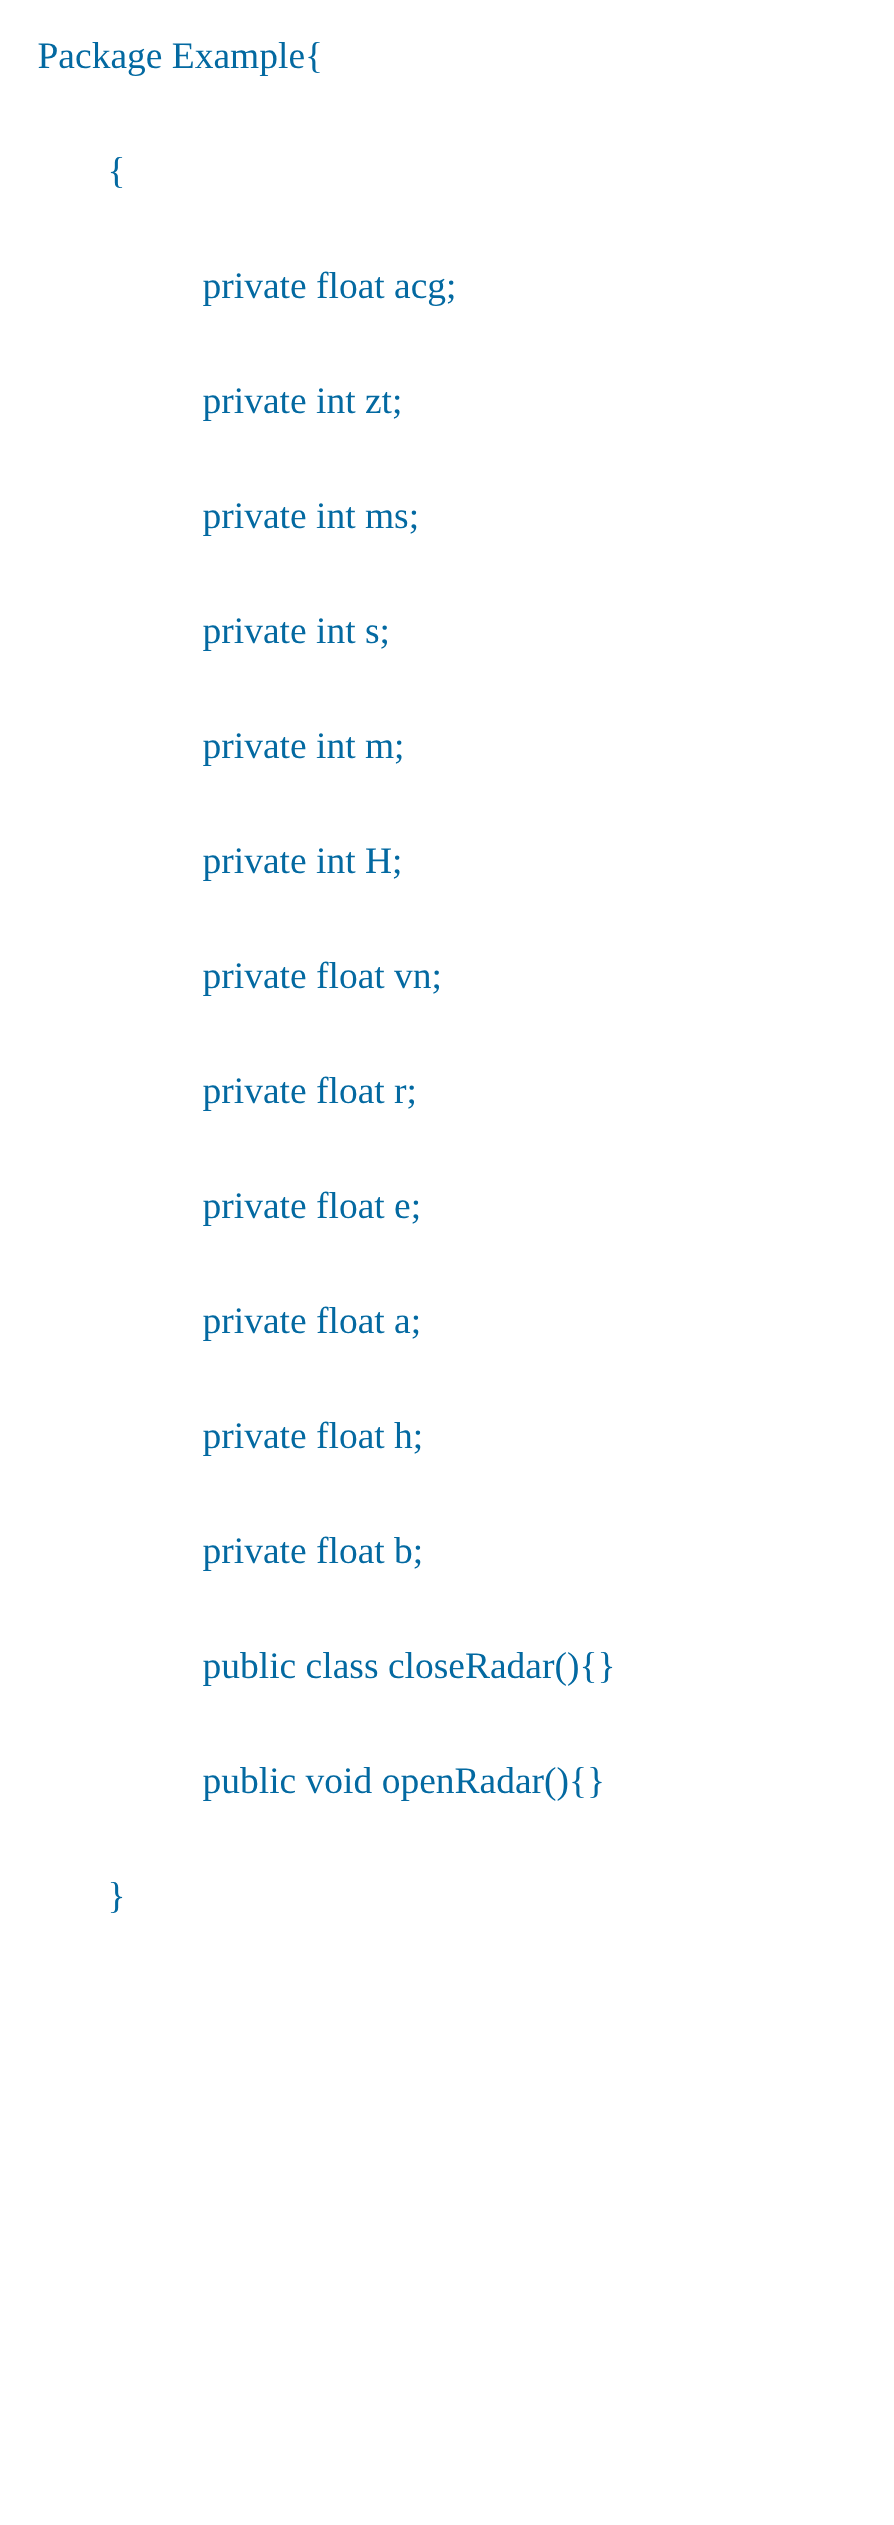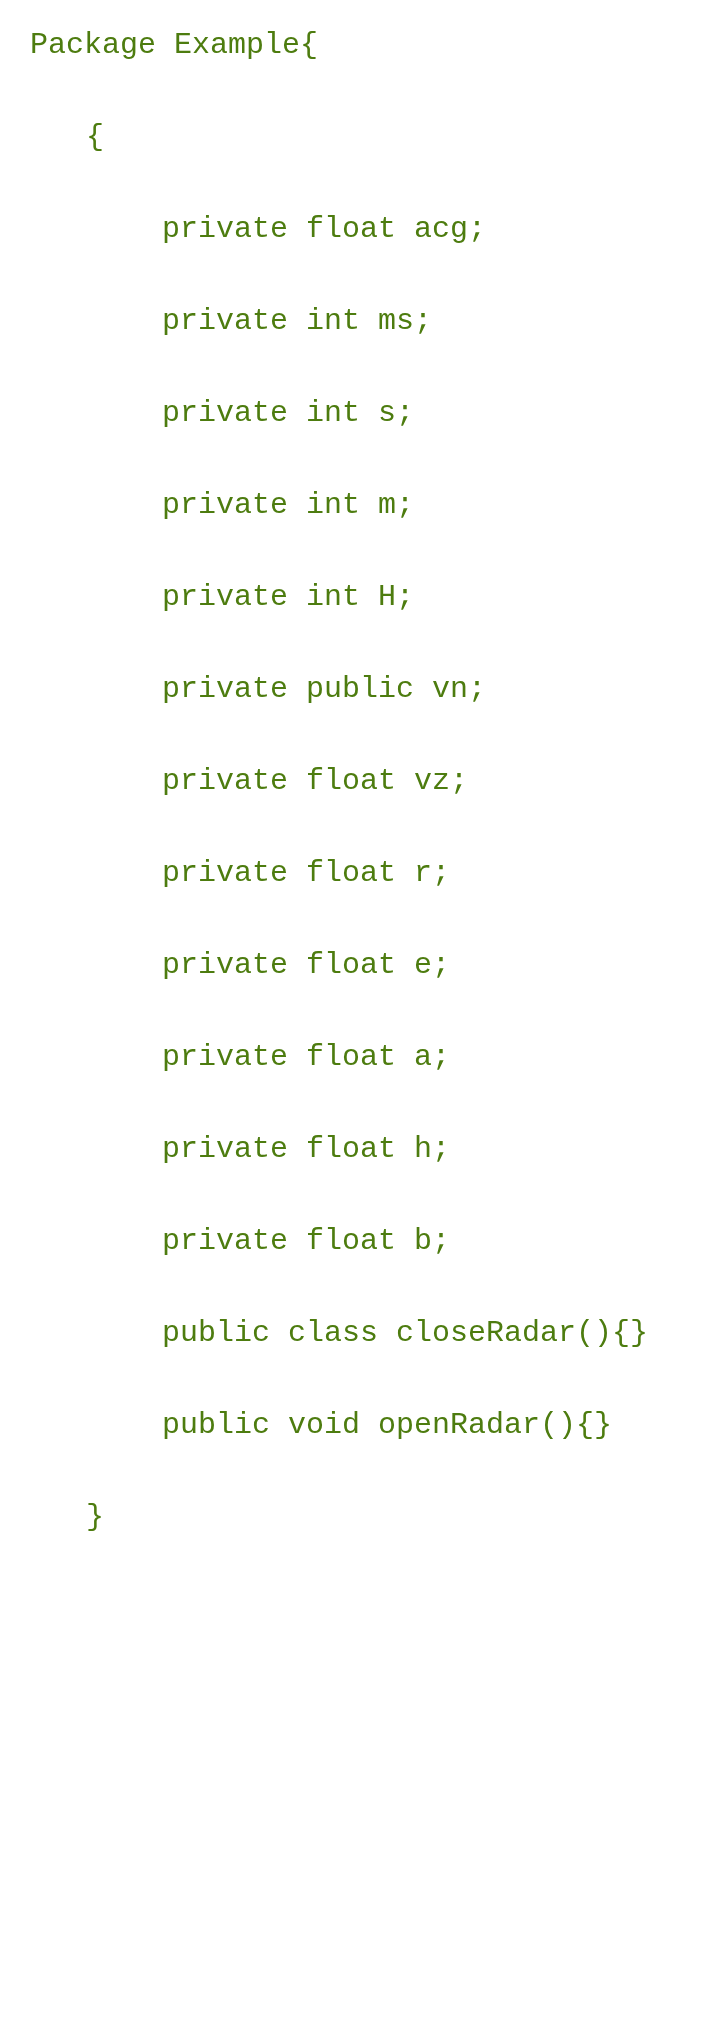--- a/index.html
+++ b/index.html
@@ -5,48 +5,48 @@
   html, body {
     margin: 0;
     padding: 0;
     background: #ffffff;
   }
   .page {
     width: 569px;
     min-height: 2020px;
     box-sizing: border-box;
     padding: 30px 20px 40px 30px;
-    font-family: Liberation Mono, monospace;
+    font-family: Liberation Serif, serif;
     font-size: 30px;
-    color: #4d7c0f;
+    color: #0369a1;
     line-height: 1.0;
   }
   .line {
     white-space: pre;
     margin-bottom: 62px;
   }
   .line:last-child {
     margin-bottom: 0;
   }
   .ind1 { padding-left: 56px; }
   .ind2 { padding-left: 132px; }
 </style>
 </head>
 <body>
 
 <div class="page">
   <div class="line">Package Example{</div>
   <div class="line ind1">{</div>
   <div class="line ind2">private float acg;</div>
+  <div class="line ind2">private int zt;</div>
   <div class="line ind2">private int ms;</div>
   <div class="line ind2">private int s;</div>
   <div class="line ind2">private int m;</div>
   <div class="line ind2">private int H;</div>
-  <div class="line ind2">private public vn;</div>
-  <div class="line ind2">private float vz;</div>
+  <div class="line ind2">private float vn;</div>
   <div class="line ind2">private float r;</div>
   <div class="line ind2">private float e;</div>
   <div class="line ind2">private float a;</div>
   <div class="line ind2">private float h;</div>
   <div class="line ind2">private float b;</div>
   <div class="line ind2">public class closeRadar(){}</div>
   <div class="line ind2">public void openRadar(){}</div>
   <div class="line ind1">}</div>
 </div>
 

